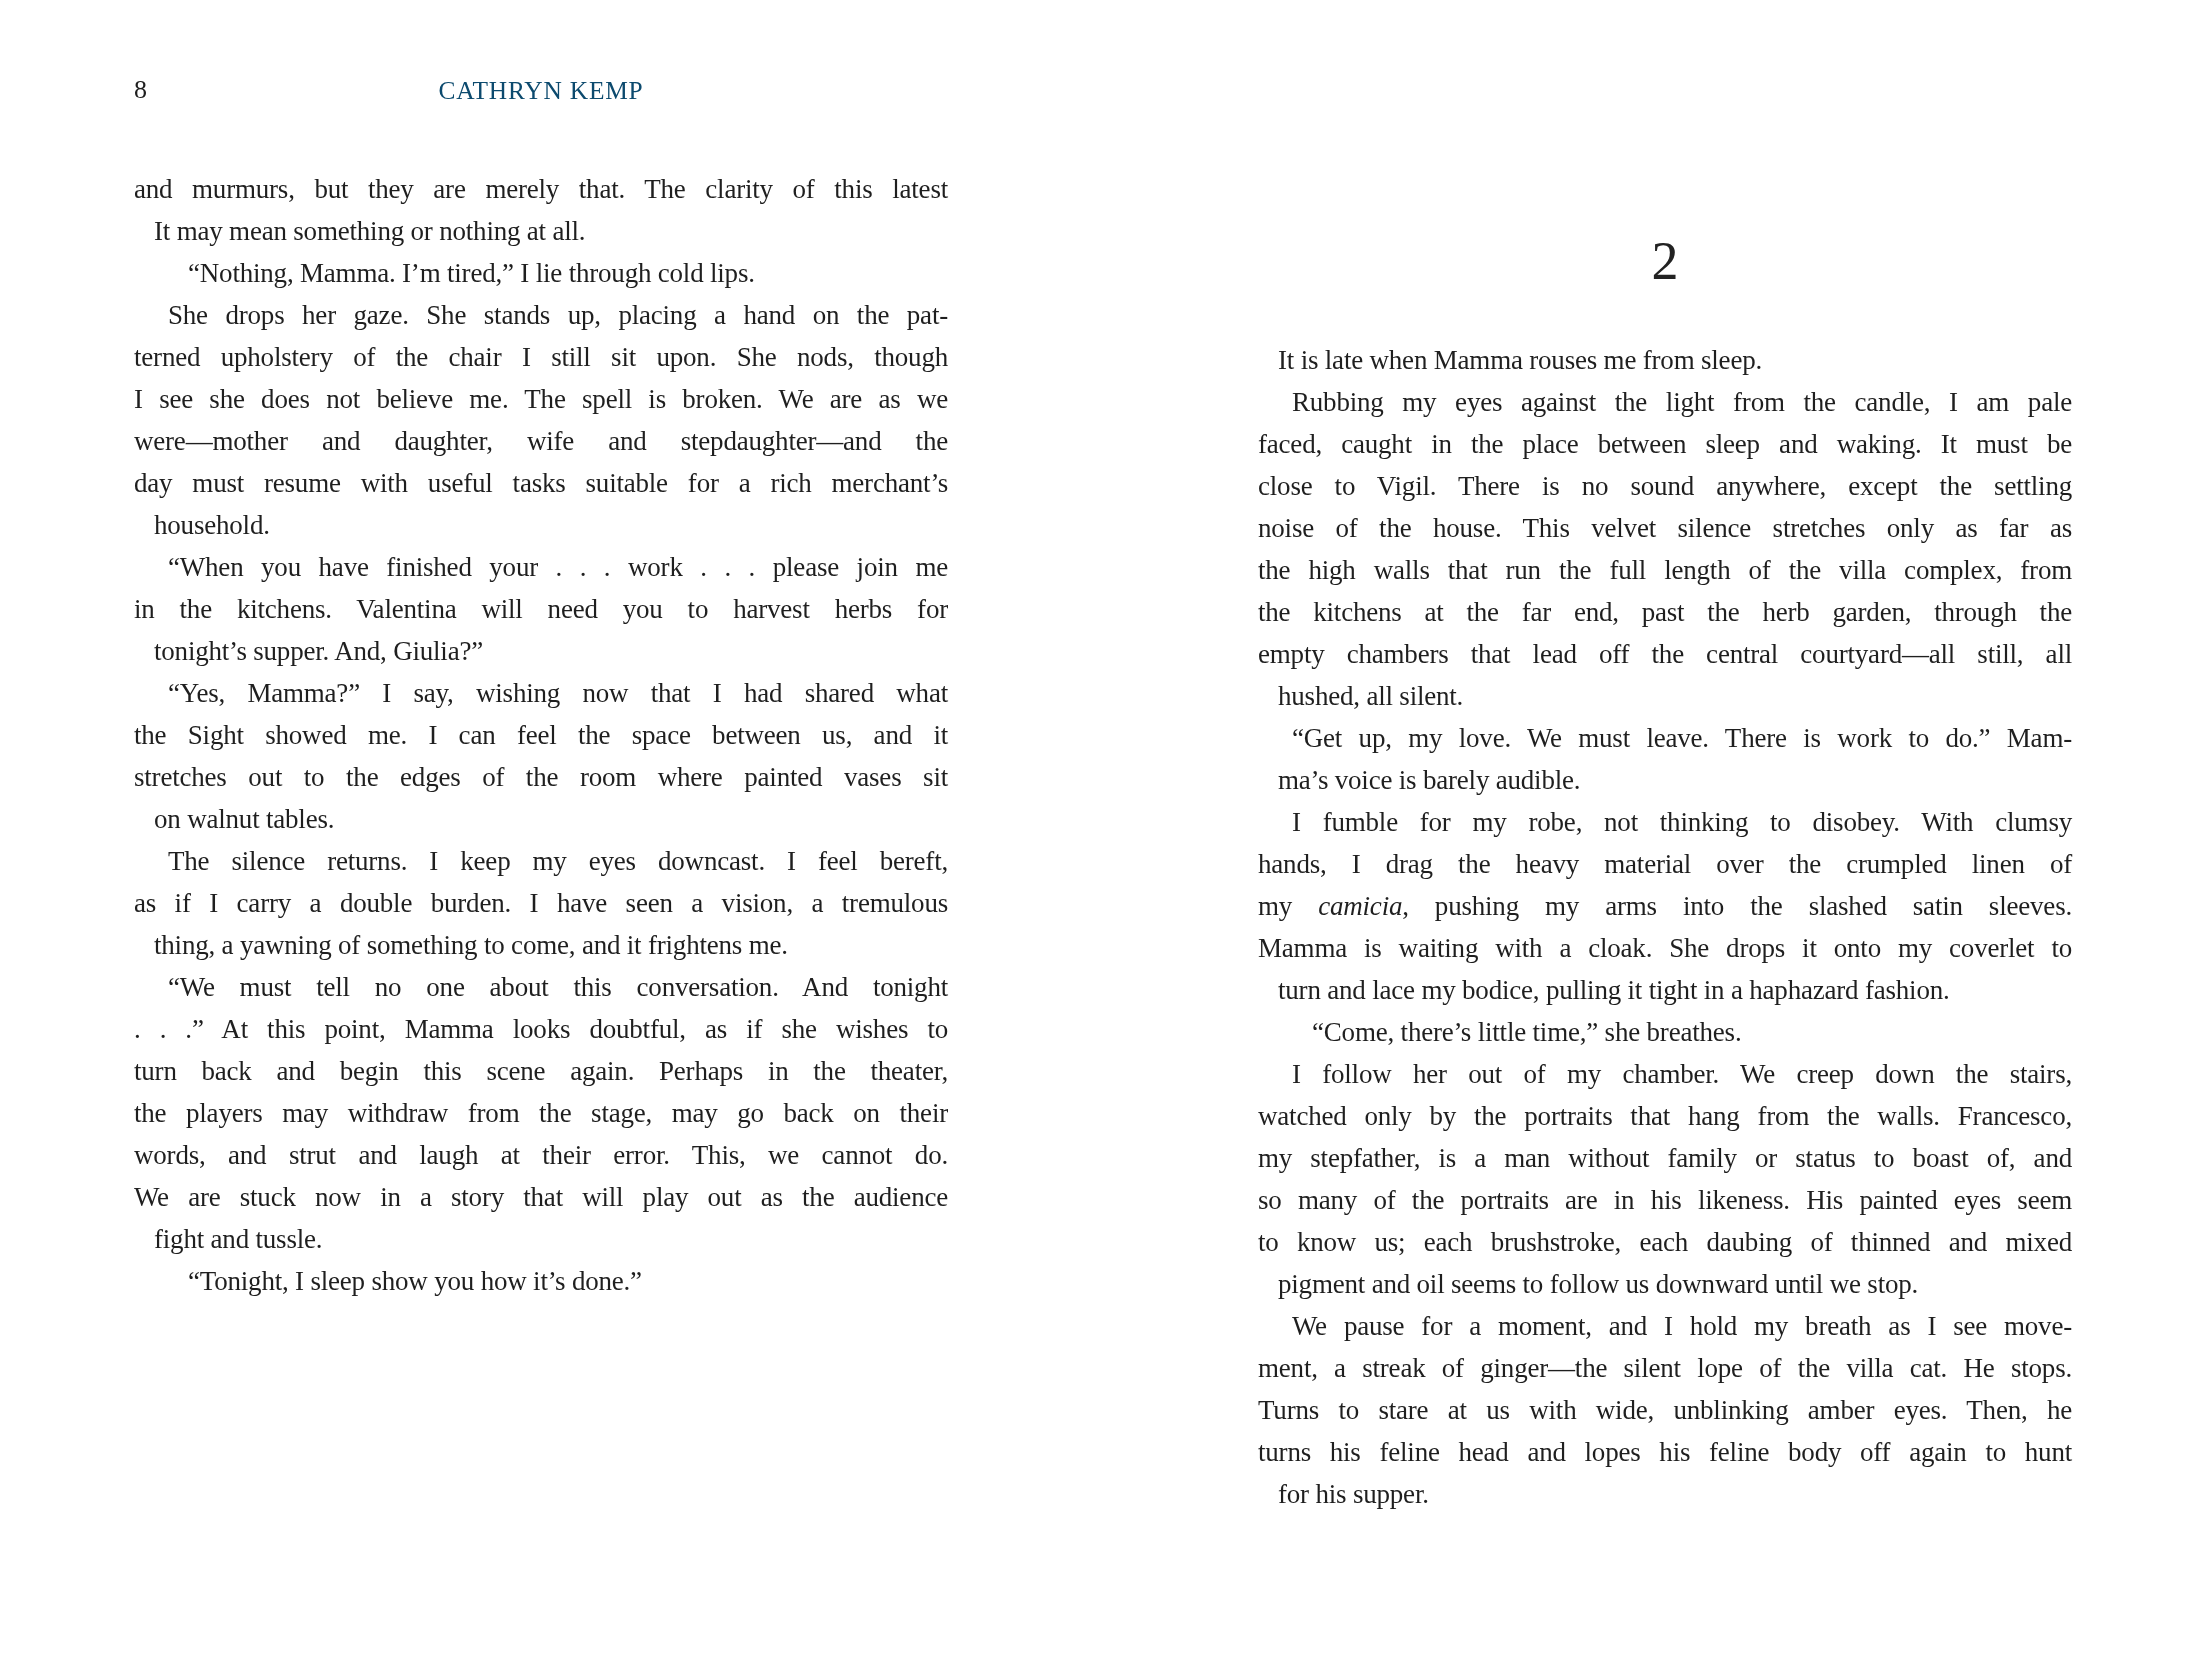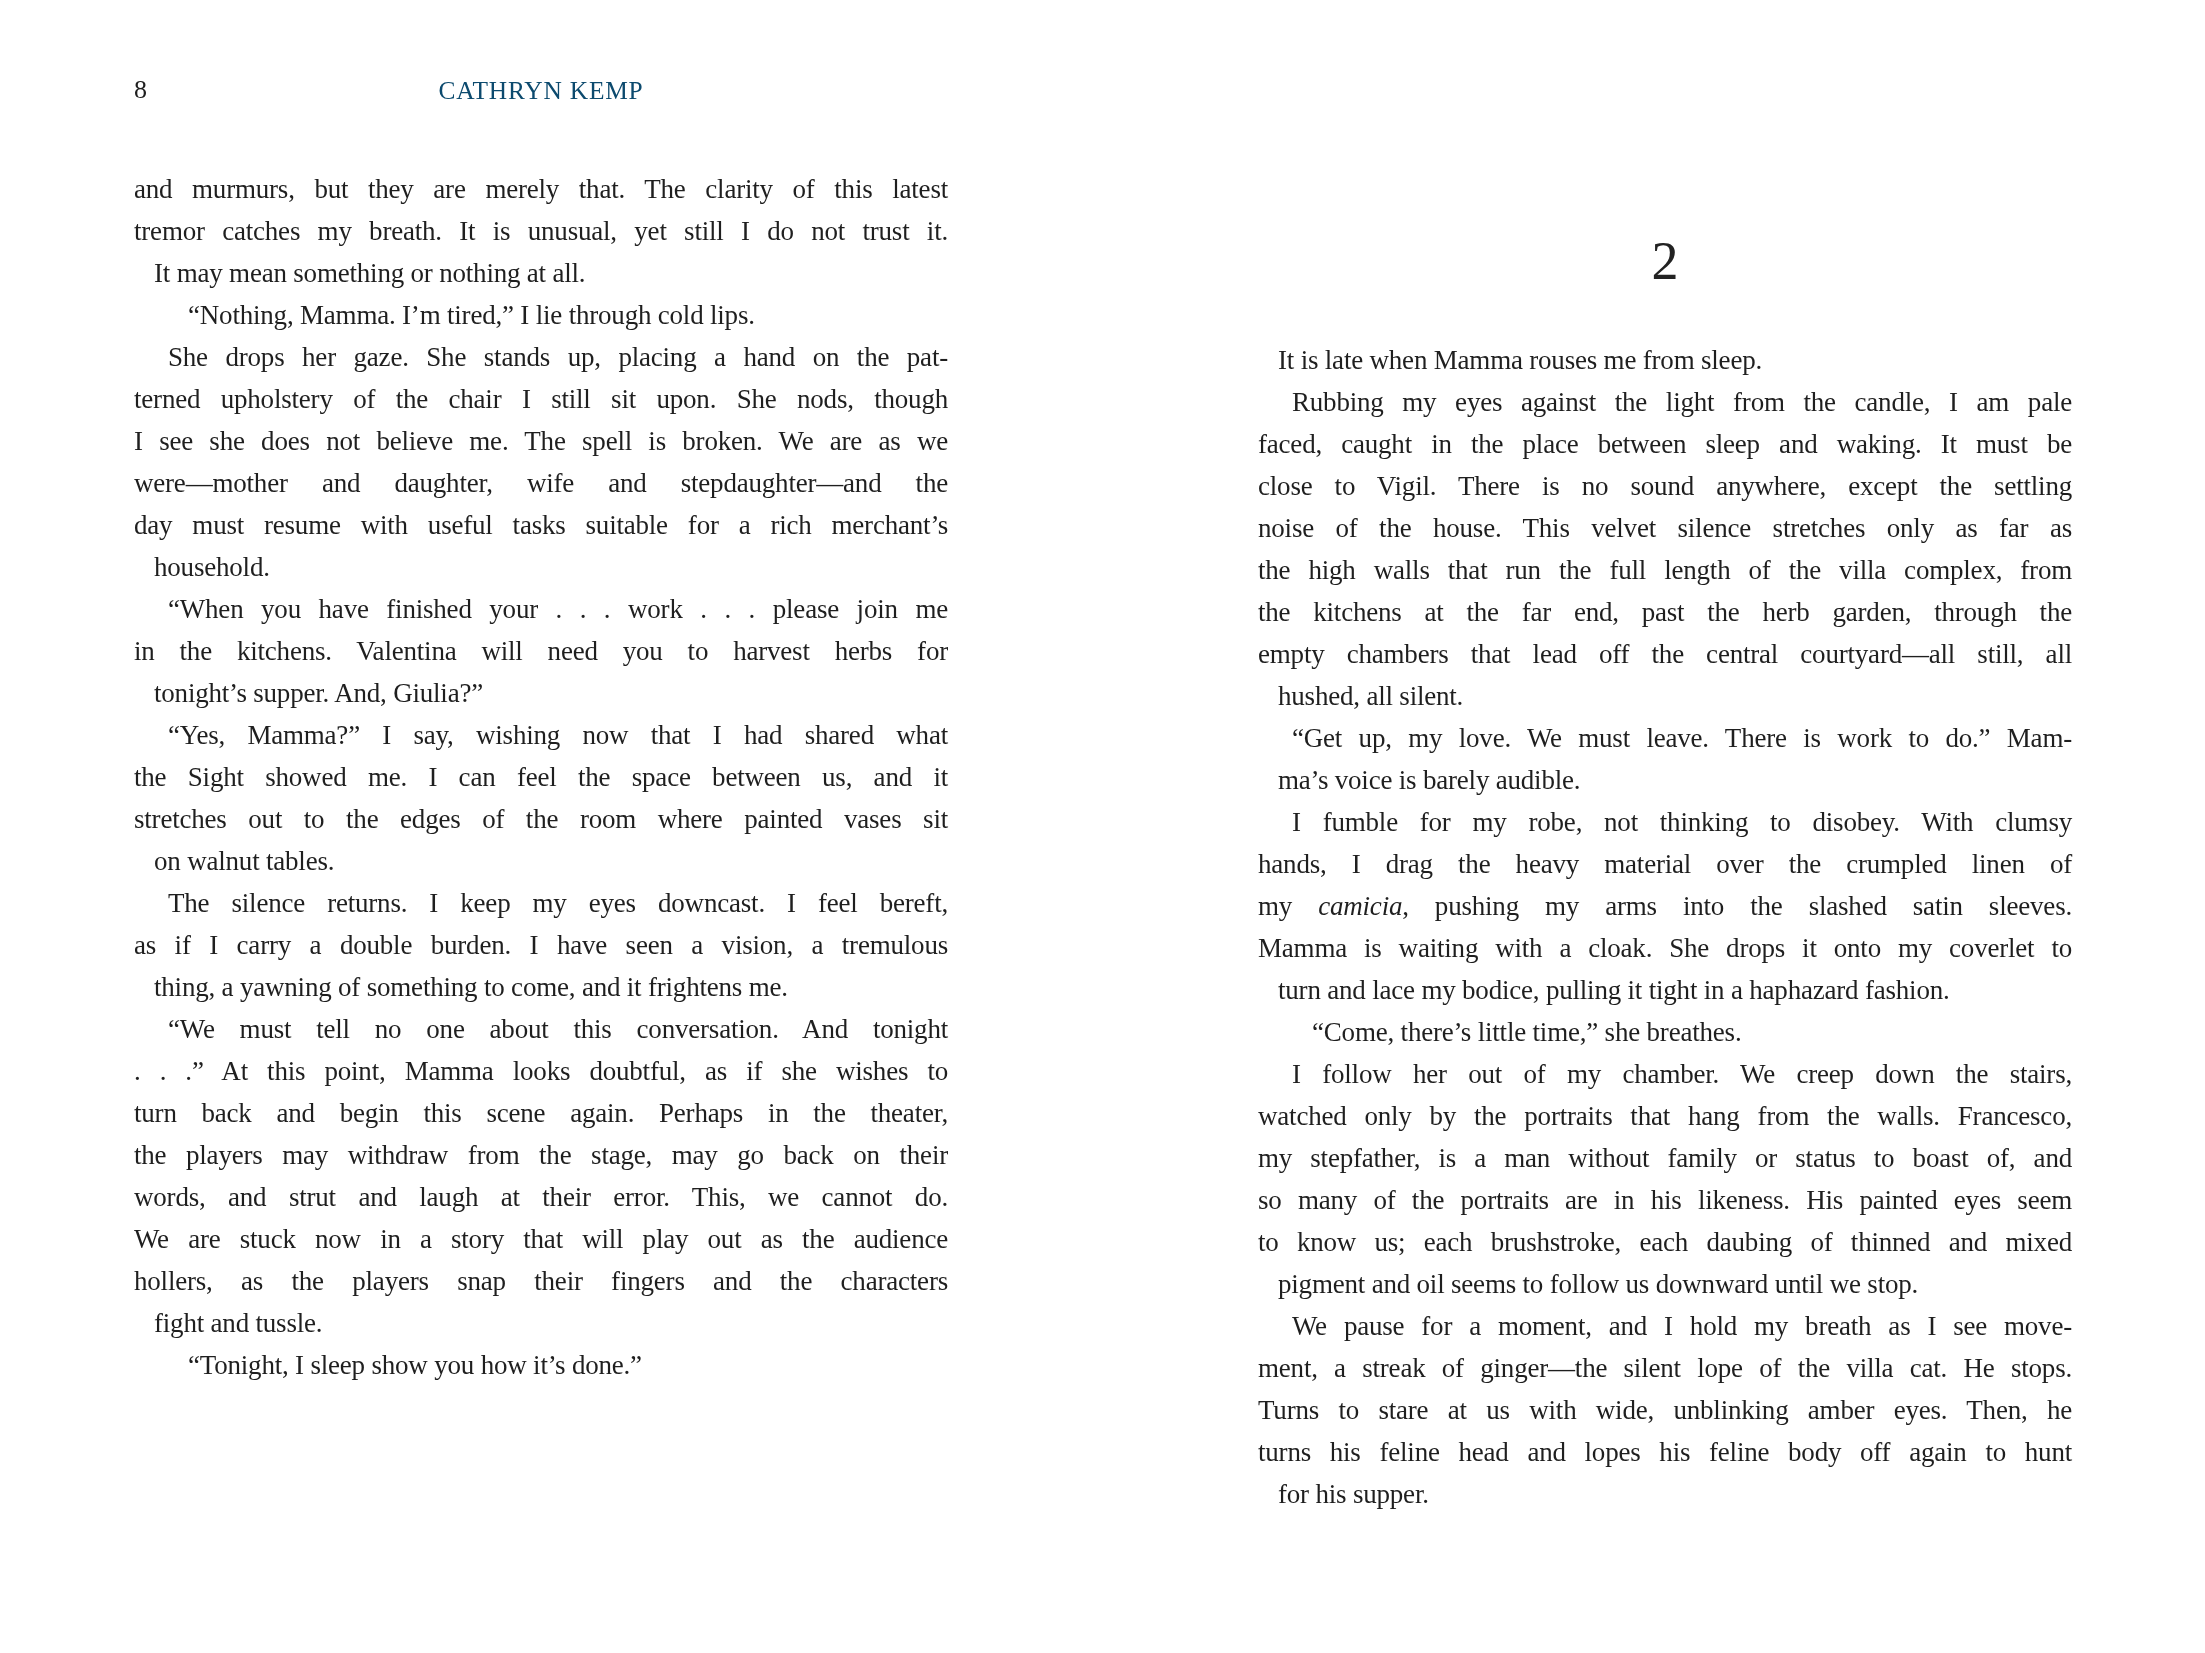--- a/index.html
+++ b/index.html
@@ -83,21 +83,20 @@
 <div class="spread">
 
   <section class="page page-left">
     <div class="page-header">
       <span class="folio">8</span>
       <span class="running-header">CATHRYN KEMP</span>
     </div>
     <div class="page-body">
         <p class="para">
           <span class="line first"><span>and murmurs, but they are merely that. The clarity of this latest</span></span>
-          <span class="line"><span>tremor catches my breath. It is unusual, yet still I do not trust it.</span></span>
           <span class="line last"><span>It may mean something or nothing at all.</span></span>
         </p>
         <p class="para indent">
           <span class="line first last"><span>“Nothing, Mamma. I’m tired,” I lie through cold lips.</span></span>
         </p>
         <p class="para indent">
           <span class="line first"><span>She drops her gaze. She stands up, placing a hand on the pat-</span></span>
           <span class="line"><span>terned upholstery of the chair I still sit upon. She nods, though</span></span>
           <span class="line"><span>I see she does not believe me. The spell is broken. We are as we</span></span>
           <span class="line"><span>were—mother and daughter, wife and stepdaughter—and the</span></span>
@@ -120,21 +119,20 @@
           <span class="line"><span>as if I carry a double burden. I have seen a vision, a tremulous</span></span>
           <span class="line last"><span>thing, a yawning of something to come, and it frightens me.</span></span>
         </p>
         <p class="para indent">
           <span class="line first"><span>“We must tell no one about this conversation. And tonight</span></span>
           <span class="line"><span>. . .” At this point, Mamma looks doubtful, as if she wishes to</span></span>
           <span class="line"><span>turn back and begin this scene again. Perhaps in the theater,</span></span>
           <span class="line"><span>the players may withdraw from the stage, may go back on their</span></span>
           <span class="line"><span>words, and strut and laugh at their error. This, we cannot do.</span></span>
           <span class="line"><span>We are stuck now in a story that will play out as the audience</span></span>
-          <span class="line"><span>hollers, as the players snap their fingers and the characters</span></span>
           <span class="line last"><span>fight and tussle.</span></span>
         </p>
         <p class="para indent">
           <span class="line first last"><span>“Tonight, I sleep show you how it’s done.”</span></span>
         </p>
       </div>
   </section>
 
   <section class="page page-right">
     <div class="chapter-number">2</div>

